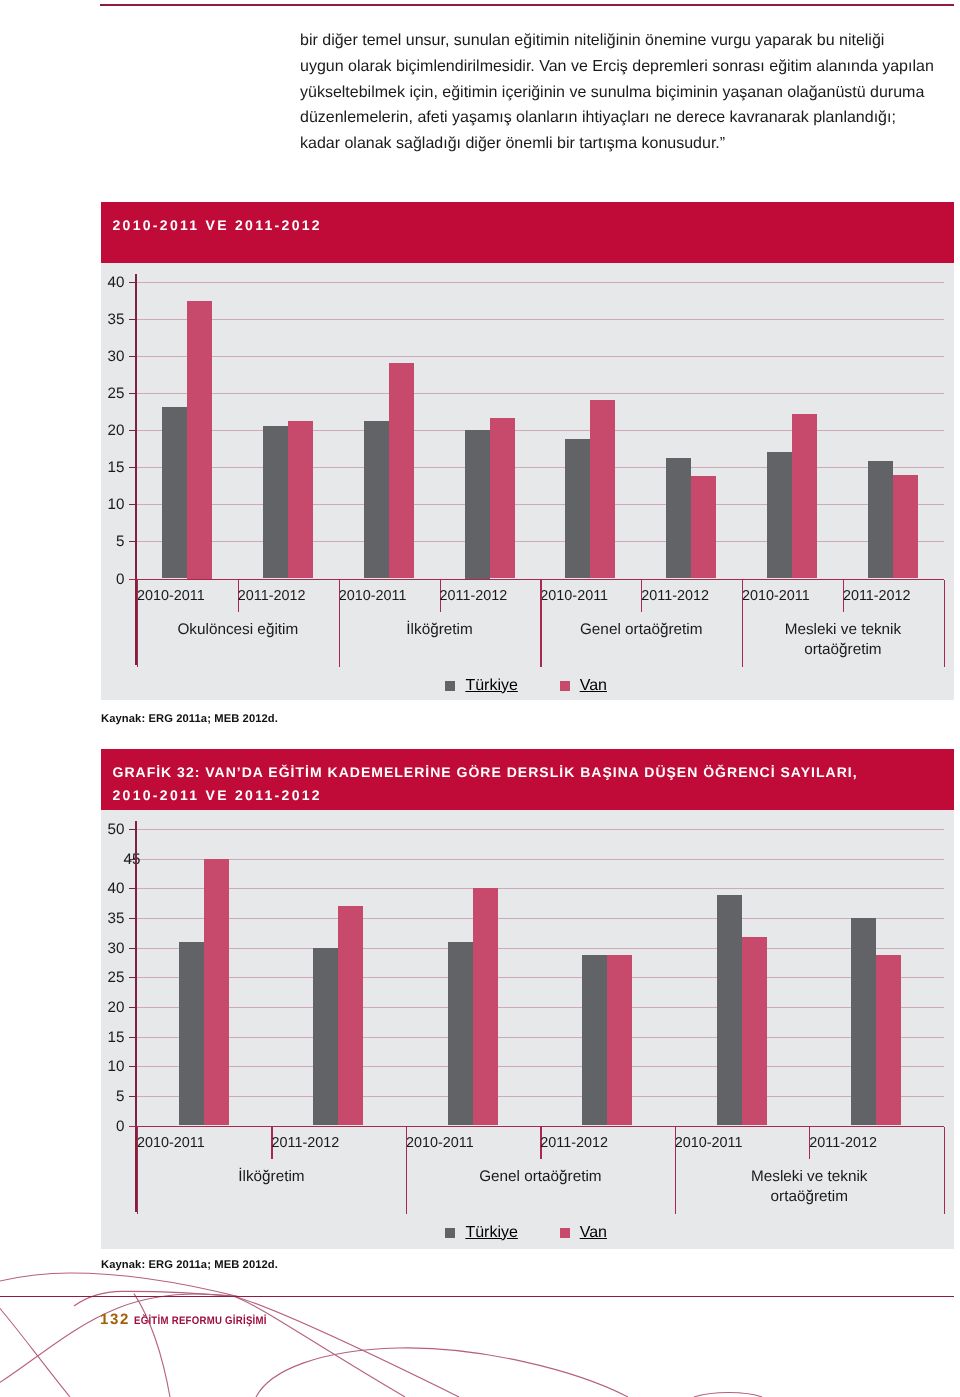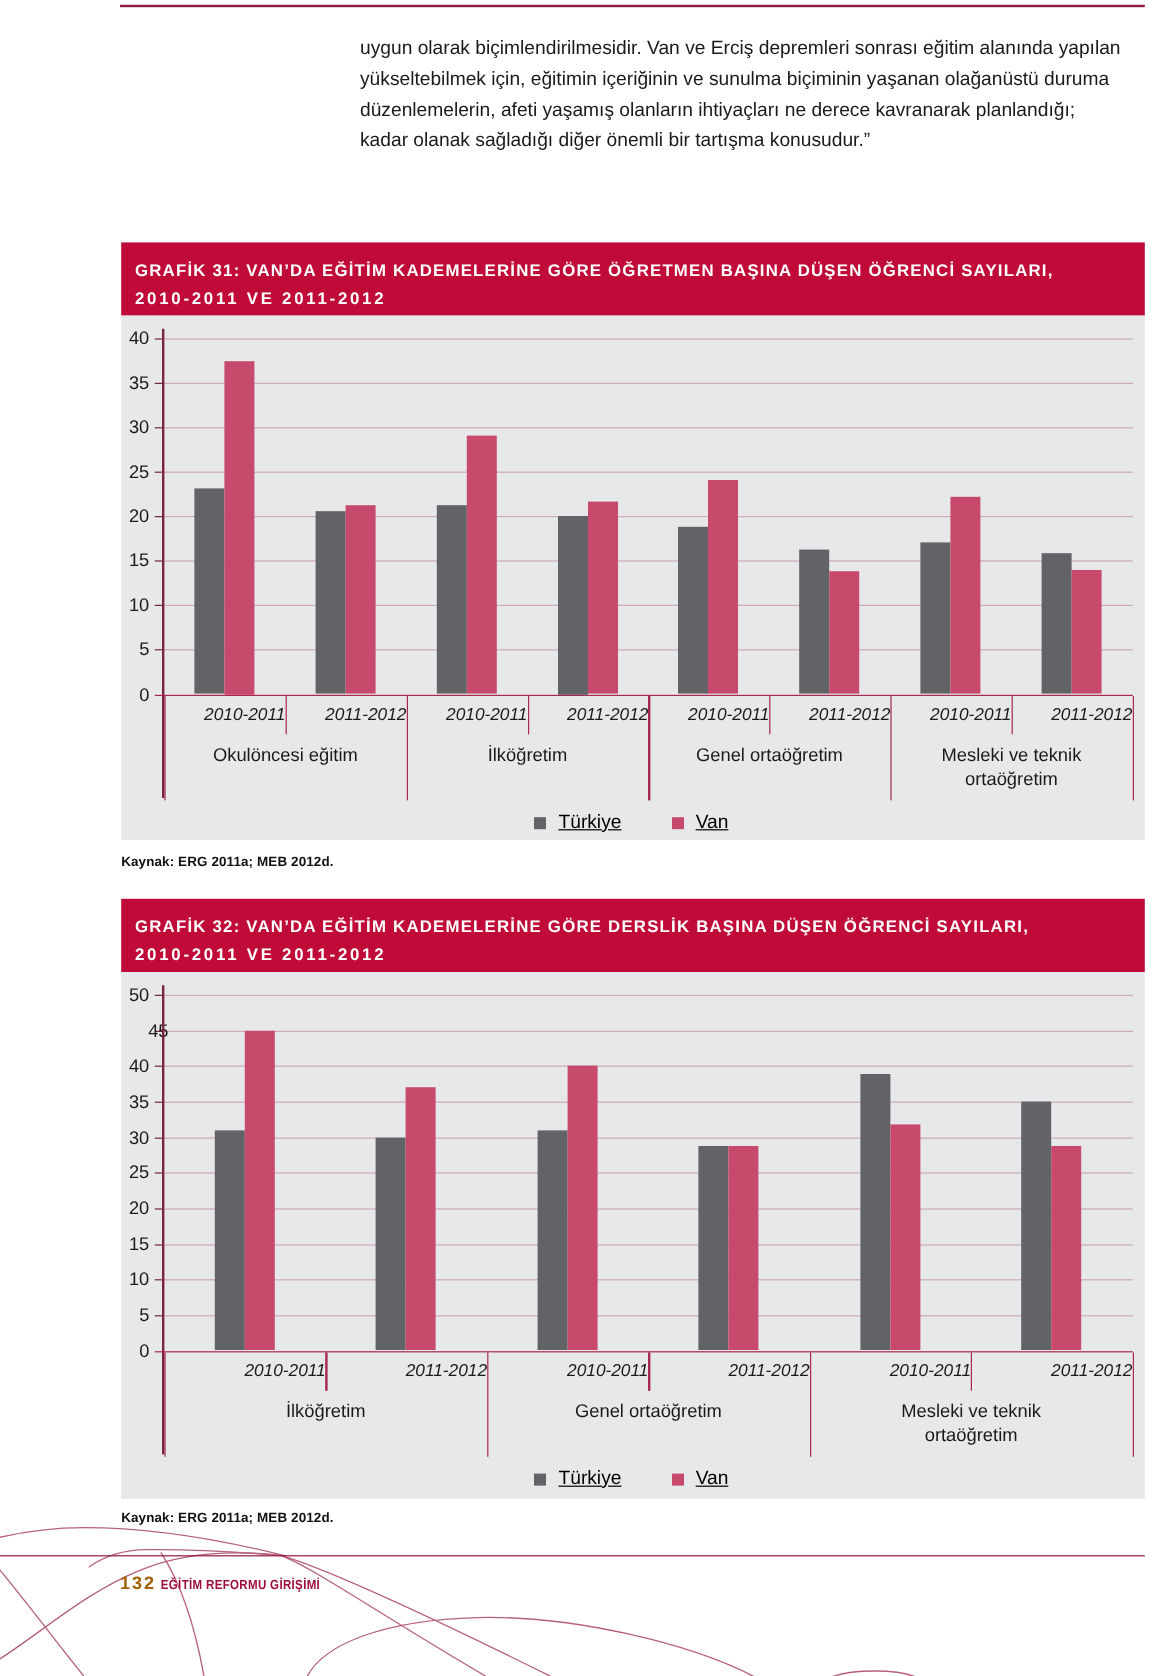--- a/index.html
+++ b/index.html
@@ -26,21 +26,21 @@
   .plot{position:relative;background:#e6e8e9;}
 
   .axlabel{position:absolute;font-size:15.2px;line-height:16px;color:#1a1a1a;text-align:right;}
   .gridline{position:absolute;height:1.2px;background:#cfa8ba;}
   .gridtick{position:absolute;height:1.2px;background:#74243c;width:6px;}
   .yaxis{position:absolute;width:1.5px;background:#7c2340;}
   .xaxis{position:absolute;height:1.6px;background:#a8284f;}
   .bar{position:absolute;}
 
   .xsep{position:absolute;width:1.2px;background:#a8284f;}
-  .xtick-label{position:absolute;font-size:14.4px;line-height:17px;color:#1a1a1a;text-align:right;font-style:italic;}
+  .xtick-label{position:absolute;font-size:14.4px;line-height:17px;color:#1a1a1a;text-align:left;}
   .grp-label{position:absolute;font-size:15.3px;color:#1a1a1a;text-align:center;line-height:20px;}
   .lg-sw{position:absolute;width:10px;height:10px;}
   .lg-tx{position:absolute;text-decoration:underline;}
 
   .src{position:absolute;left:101px;font-size:11.2px;font-weight:bold;color:#111;letter-spacing:0.1px;}
 
   
   .footrule{position:absolute;left:0;top:1295.6px;width:954px;height:1.5px;background:#8f1b3d;}
   .pageno{position:absolute;left:100px;top:1313px;font-size:15px;line-height:13px;font-weight:bold;color:#a16207;letter-spacing:1.7px;}
   .footname{position:absolute;left:134.4px;top:1314.6px;font-size:11px;line-height:12px;font-weight:bold;color:#9e0d3f;
@@ -48,29 +48,29 @@
   .swirl{position:absolute;left:0;top:1265px;width:960px;height:132px;}
 </style>
 </head>
 <body>
 
 <div class="page">
 
   <div class="toprule"></div>
 
   <div class="body-text" id="bodytext">
+      <div class="bline">bir diğer temel unsur, sunulan eğitimin niteliğinin önemine vurgu yaparak bu niteliği</div>
       <div class="bline">uygun olarak biçimlendirilmesidir. Van ve Erciş depremleri sonrası eğitim alanında yapılan</div>
       <div class="bline">yükseltebilmek için, eğitimin içeriğinin ve sunulma biçiminin yaşanan olağanüstü duruma</div>
       <div class="bline">düzenlemelerin, afeti yaşamış olanların ihtiyaçları ne derece kavranarak planlandığı;</div>
       <div class="bline">kadar olanak sağladığı diğer önemli bir tartışma konusudur.”</div>
     </div>
 
   <div class="fig" id="fig1" style="top:202px;">
     <div class="fig-head">
-      <span>GRAFİK 31: VAN’DA EĞİTİM KADEMELERİNE GÖRE ÖĞRETMEN BAŞINA DÜŞEN ÖĞRENCİ SAYILARI,</span>
       <span class="l2">2010-2011 VE 2011-2012</span>
     </div>
     <div class="plot" id="plot1" style="height:437px;">
         <div class="axlabel" style="left:0px;top:308.5px;width:23.4px;">0</div>
         <div class="gridline" style="left:34.4px;top:278px;width:808.3000000000001px;"></div>
         <div class="gridtick" style="left:28.4px;top:278px;"></div>
         <div class="axlabel" style="left:0px;top:270.5px;width:23.4px;">5</div>
         <div class="gridline" style="left:34.4px;top:241px;width:808.3000000000001px;"></div>
         <div class="gridtick" style="left:28.4px;top:241px;"></div>
         <div class="axlabel" style="left:0px;top:233.5px;width:23.4px;">10</div>

